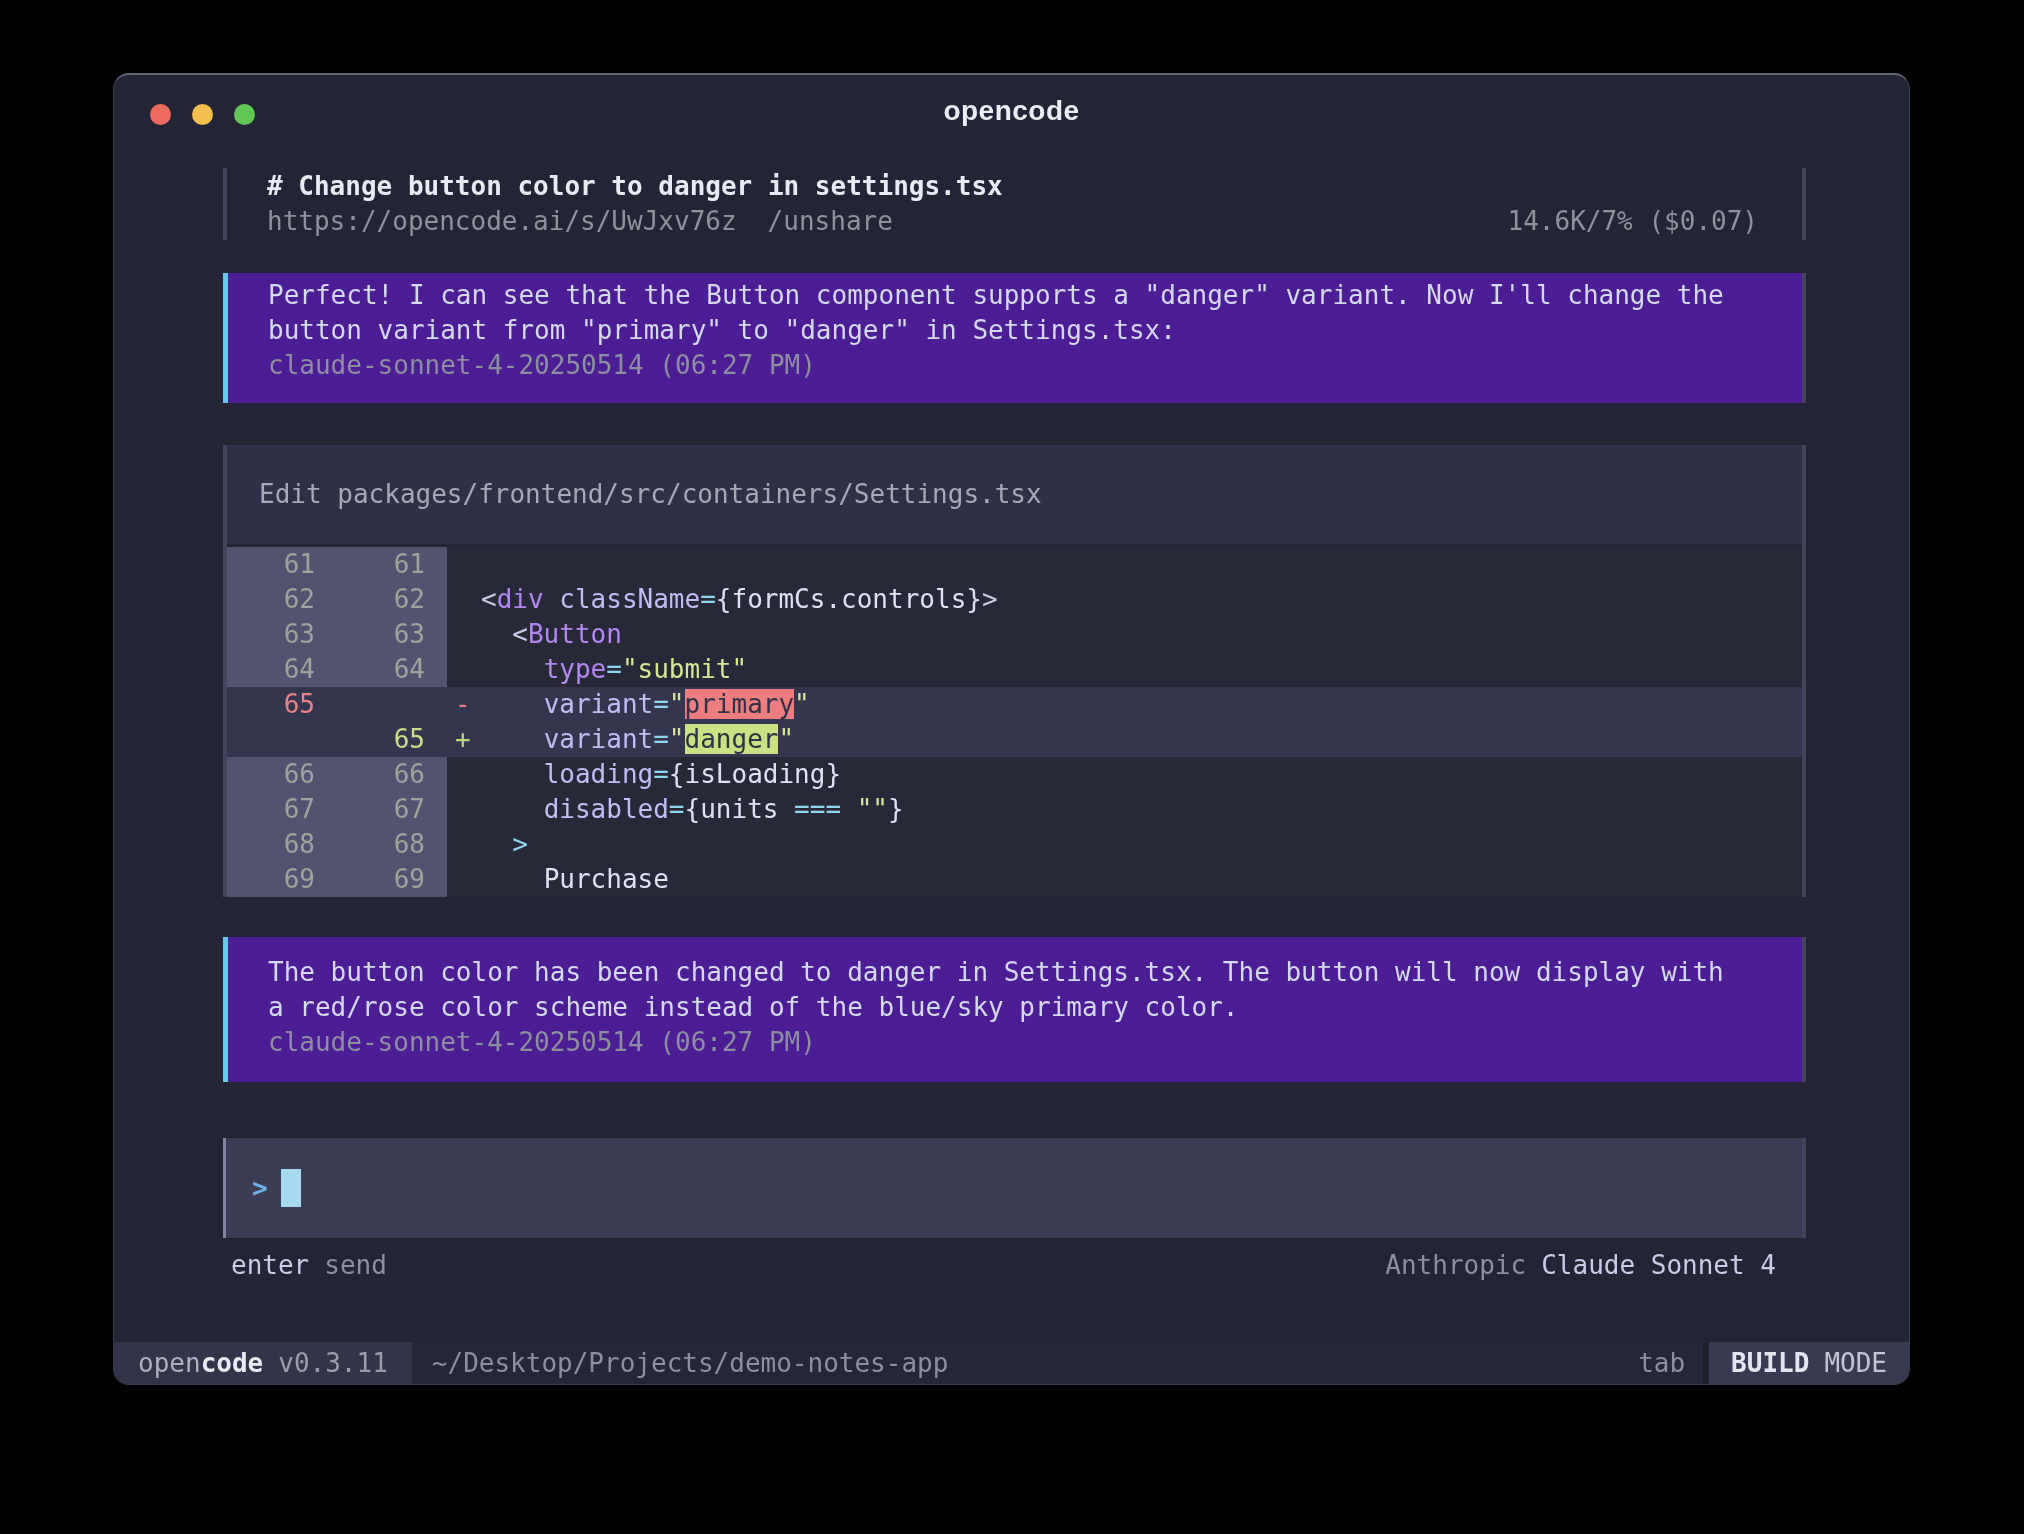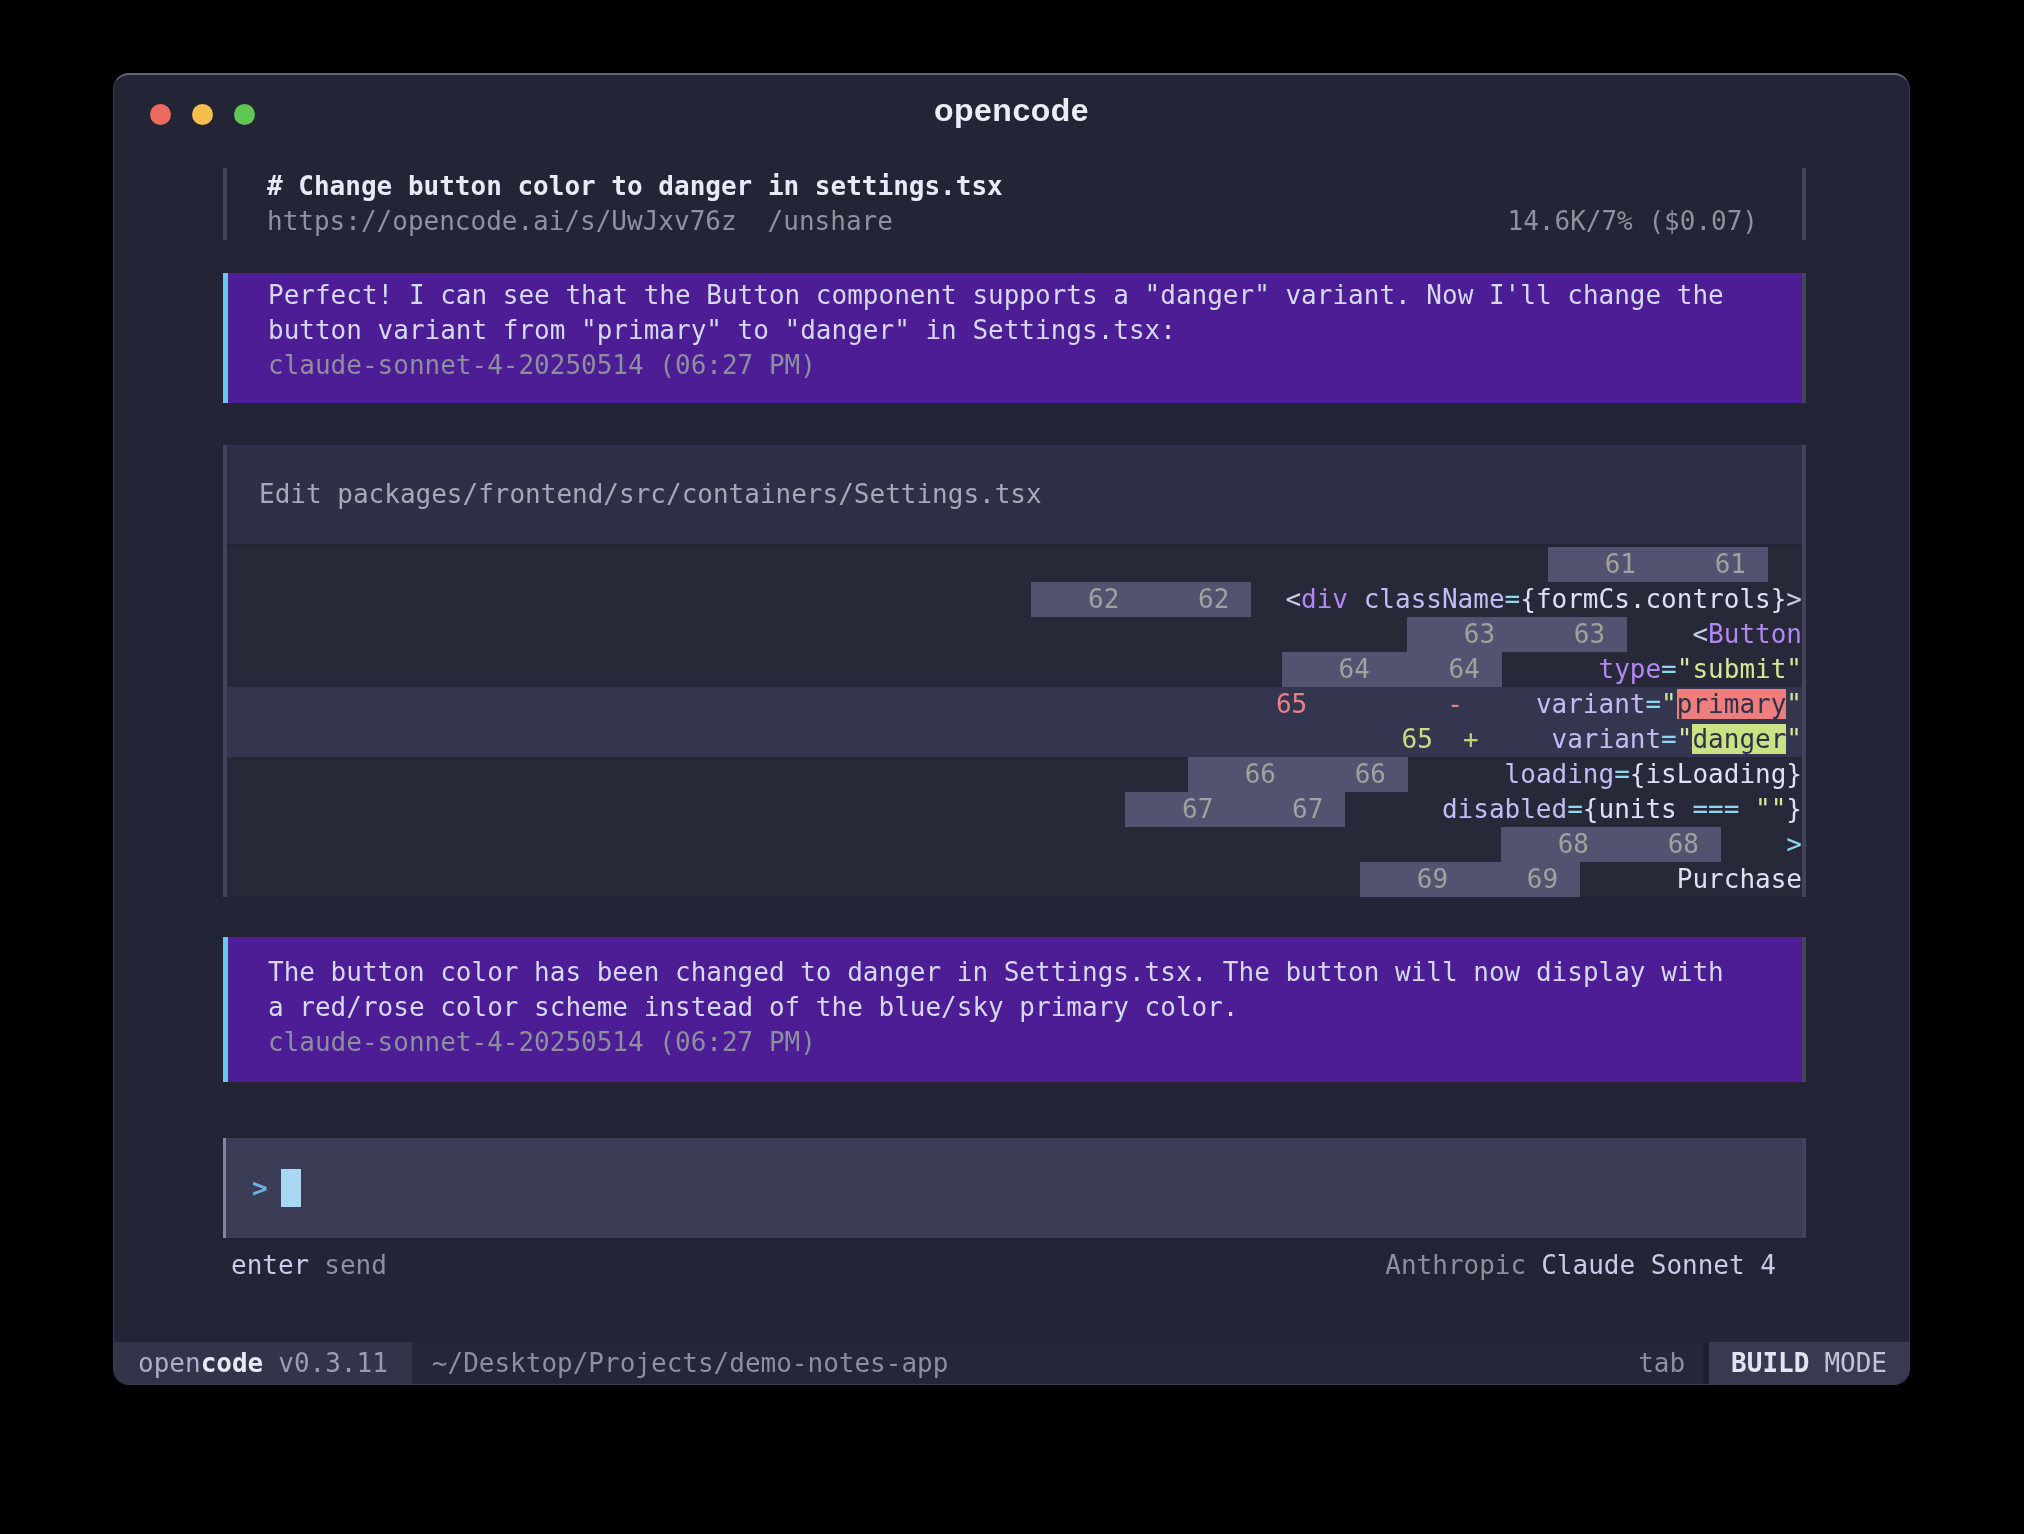--- a/index.html
+++ b/index.html
@@ -15,21 +15,21 @@
   
   .titlebar{position:relative;height:67px;}
   .traffic{position:absolute;left:36px;top:29px;display:flex;gap:21px;}
   .dot{width:21px;height:21px;border-radius:50%;display:inline-block;}
   .dot.red{background:#ed6a5f;}
   .dot.yellow{background:#f5bf4f;}
   .dot.green{background:#62c655;}
   .win-title{
     position:absolute;left:0;right:0;top:18px;text-align:center;
     font-family:"Liberation Sans","DejaVu Sans",sans-serif;font-weight:bold;
-    font-size:32px;color:#eceef5;letter-spacing:.5px;
+    font-size:28px;color:#eceef5;letter-spacing:.5px;
   }
 
   .content{margin:0 103px 0 109px;}
 
   
   .topic{
     margin-top:26px;height:72px;padding:1px 44px 0 40px;
     border-left:4px solid #42445c;border-right:4px solid #42445c;
   }
   .topic-title{font-weight:bold;color:#e8eaf5;}
@@ -49,21 +49,21 @@
 
   
   .diff-card{
     margin-top:42px;background:#272939;
     border-left:4px solid #42445c;border-right:4px solid #42445c;
   }
   .diff-header{
     height:102px;background:#2e3047;border-bottom:3px solid #232435;
     display:flex;align-items:center;padding-left:32px;color:#a6a8b8;
   }
-  .drow{display:flex;height:35px;line-height:35px;justify-content:flex-end;}
+  .drow{display:flex;height:35px;line-height:35px;}
   .drow .g1,.drow .g2{flex:0 0 110px;text-align:right;padding-right:22px;}
   .drow .mk{flex:0 0 34px;padding-left:8px;}
   .drow .code{white-space:pre;}
   .row-ctx .g1,.row-ctx .g2{background:#515371;color:#a1a29b;}
   .row-del,.row-ins{background:#343650;}
   .row-del .g1{color:#ee7e88;}
   .row-ins .g2{color:#c9de84;}
   .mk-del{color:#ee7e88;}
   .mk-ins{color:#b9d877;}
   .tk-t{color:#b287f2;}

